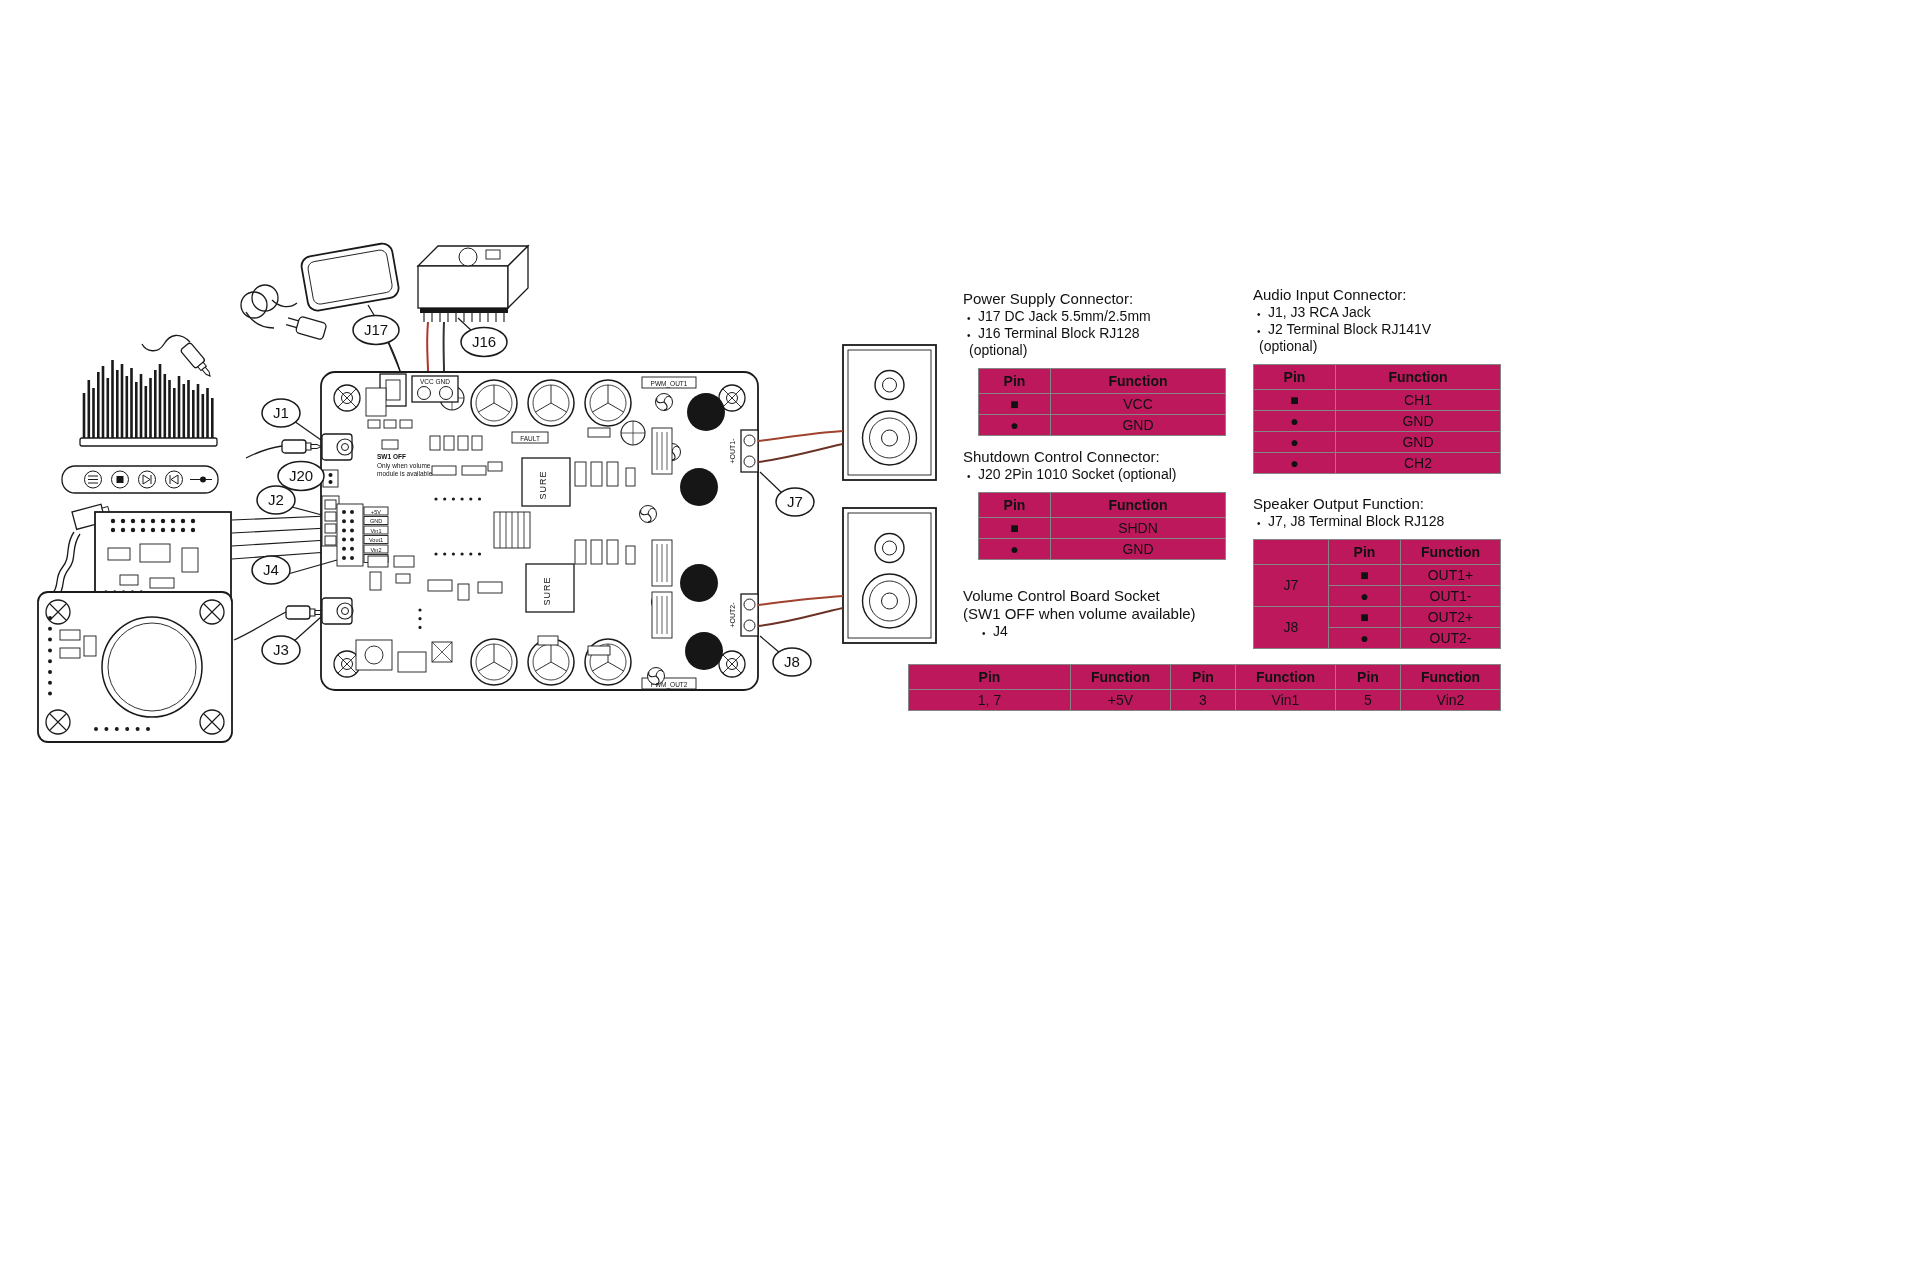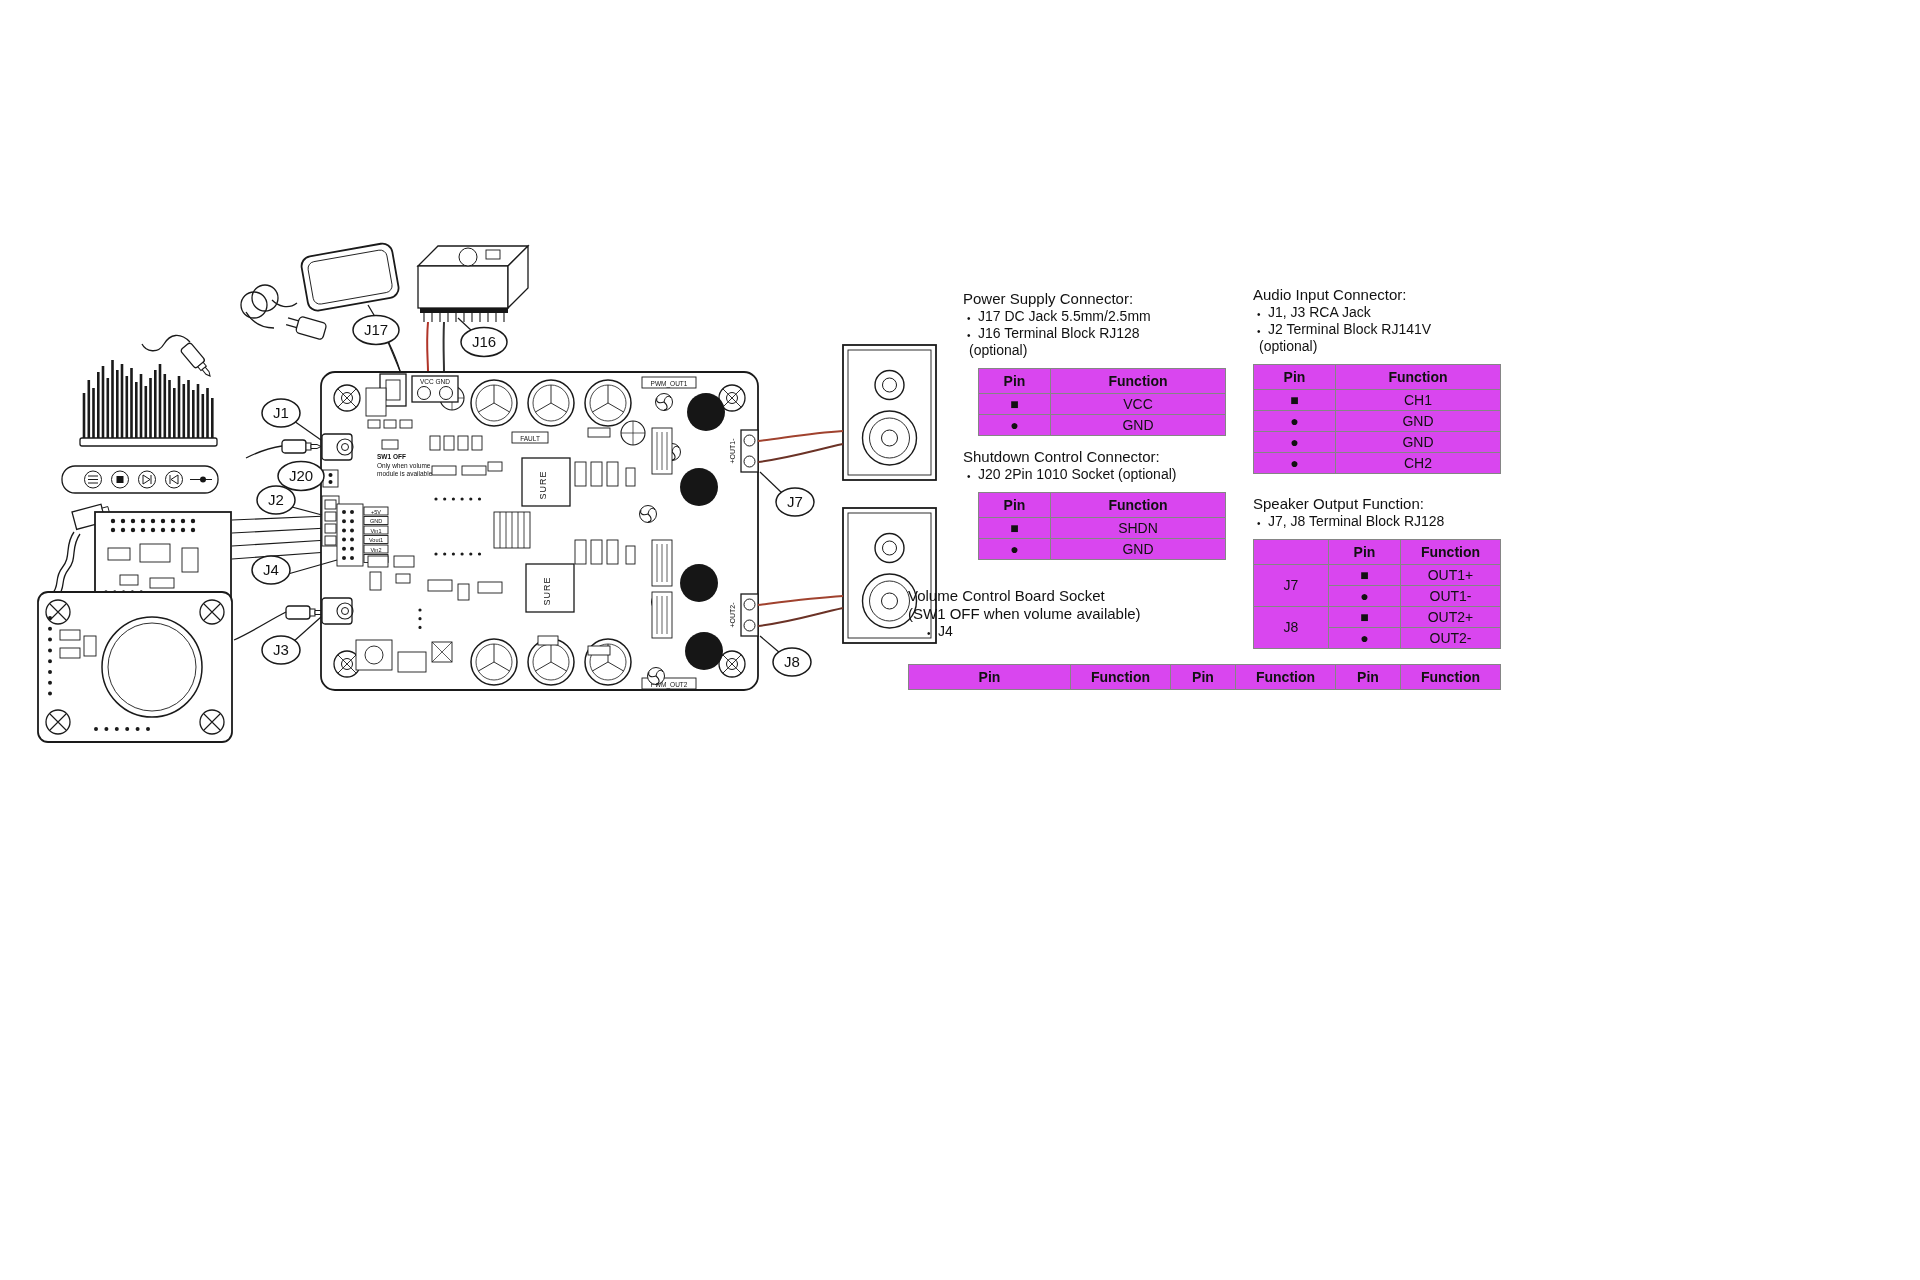--- a/index.html
+++ b/index.html
@@ -15,21 +15,21 @@
   .dots{stroke:#1a1a1a;stroke-linecap:round;fill:none}
   .wire1{fill:none;stroke:#a0422e;stroke-width:2}
   .wire2{fill:none;stroke:#6b3226;stroke-width:2}
   .panel{position:absolute;font-size:14px;line-height:17px;color:#111}
   .panel h3{font-size:15px;font-weight:normal;line-height:18px}
   .blt{padding-left:15px;position:relative}
   .blt::before{content:"•";position:absolute;left:4px;top:2px;font-size:10px}
   .blt-in{padding-left:30px;position:relative}
   .blt-in::before{content:"•";position:absolute;left:19px;top:2px;font-size:10px}
   .opt{padding-left:6px}
-  table.t{border-collapse:collapse;background:#d946ef;table-layout:fixed;margin-top:9px}
+  table.t{border-collapse:collapse;background:#be185d;table-layout:fixed;margin-top:9px}
   table.t th,table.t td{border:1px solid #858585;text-align:center;font-size:14px;height:21px;padding:0 4px;vertical-align:middle}
   table.t th{font-weight:bold;height:25px}
   td.pc{font-size:10px}
 </style>
 </head>
 <body>
 
 <svg id="scene" width="1920" height="1280" viewBox="0 0 1920 1280">
   <defs>
     <g id="mnt">
@@ -462,21 +462,21 @@
           <td>SHDN</td>
         </tr>
     <tr>
           <td class="pc">●</td>
           <td>GND</td>
         </tr>
   </tbody>
     </table>
 </div>
 
-<div class="panel" style="left:908px;top:587px;width:300px">
+<div class="panel" style="left:963px;top:587px;width:300px">
   <h3>Volume Control Board Socket</h3>
   <h3>(SW1 OFF when volume available)</h3>
   <div class="blt-in">J4</div>
 </div>
 
 <div class="panel" style="left:1253px;top:286px;width:260px">
   <h3>Audio Input Connector:</h3>
   <div class="blt">J1, J3 RCA Jack</div>
   <div class="blt">J2 Terminal Block RJ141V</div>
   <div class="opt">(optional)</div>
@@ -559,15 +559,23 @@
       </colgroup>
     <tbody>
         <tr>
       <th>Pin</th>
       <th>Function</th>
       <th>Pin</th>
       <th>Function</th>
       <th>Pin</th>
       <th>Function</th>
     </tr>
+    <tr>
+      <td>1, 7</td>
+      <td>+5V</td>
+      <td>3</td>
+      <td>Vin1</td>
+      <td>5</td>
+      <td>Vin2</td>
+    </tr>
   </tbody>
     </table>
 </div>
 
 </body></html>

